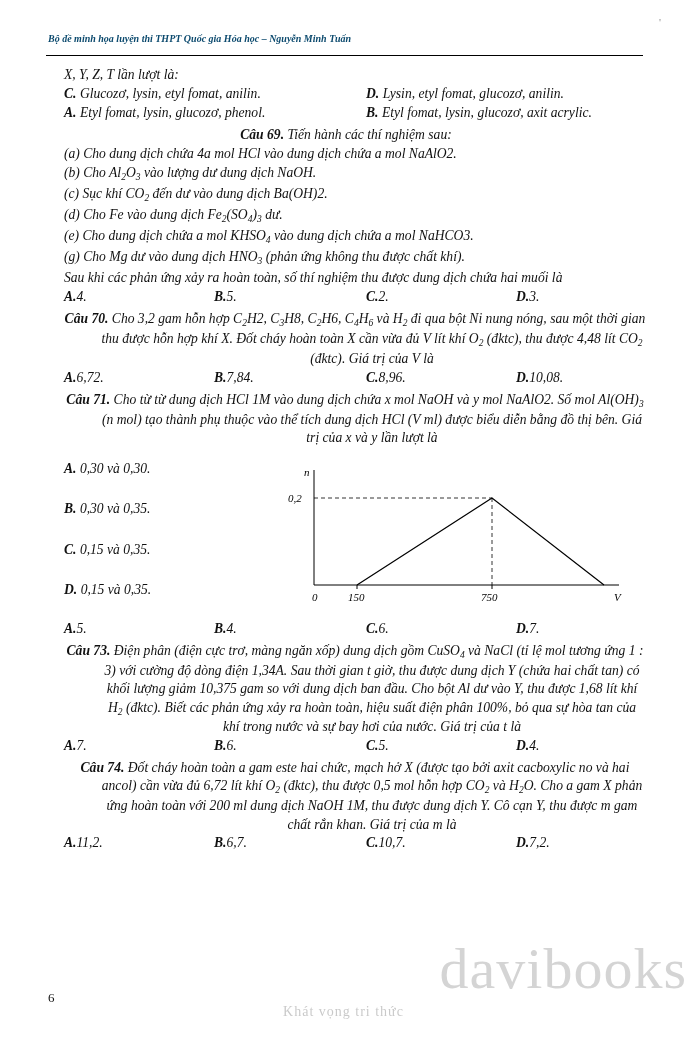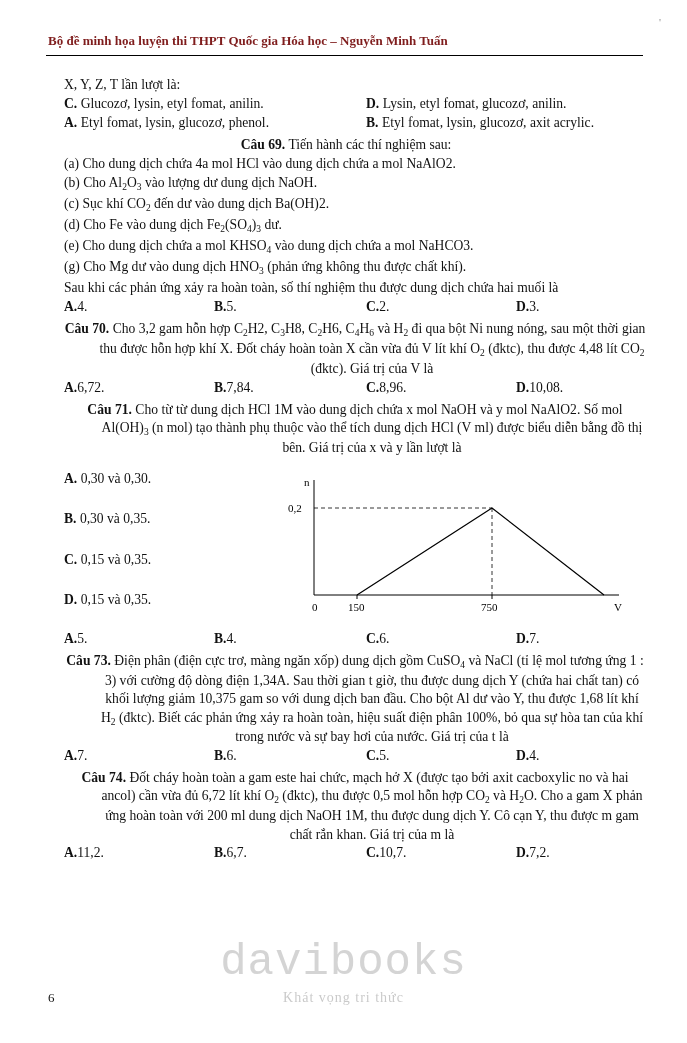--- a/index.html
+++ b/index.html
@@ -21,39 +21,41 @@
     width: 687px;
     height: 1043px;
   }
   .header {
     position: absolute;
     left: 48px;
     top: 33px;
     width: 600px;
     font-family: "Liberation Serif", serif;
     font-weight: bold;
-    font-size: 13px;
-    color: #7f1d1d;
+    font-size: 10px;
+    color: #0c4a6e;
     white-space: nowrap;
+    font-style: italic;
   }
   .rule {
     position: absolute;
     left: 46px;
     top: 55px;
     width: 597px;
     height: 1px;
     background: #000;
   }
   .content {
     position: absolute;
     left: 46px;
-    top: 76px;
+    top: 66px;
     width: 600px;
     font-size: 13.6px;
     line-height: 1.36;
+    font-style: italic;
   }
   .line {
     position: relative;
     padding-left: 18px;
     margin: 0 0 1px 0;
     white-space: nowrap;
   }
   .q {
     position: relative;
     padding-left: 0;
@@ -124,25 +126,26 @@
   }
   .watermark {
     position: absolute;
     left: 0;
     top: 940px;
     width: 687px;
     text-align: center;
     pointer-events: none;
   }
   .wm-main {
-    font-family: Liberation Mono, monospace;
-    font-size: 44px;
+    font-family: Liberation Serif, serif;
+    font-size: 58px;
     color: rgba(120,120,120,0.32);
     letter-spacing: 1px;
     line-height: 1;
+    text-align: right;
   }
   .wm-sub {
     font-family: "Liberation Serif", serif;
     font-size: 14px;
     color: rgba(120,120,120,0.40);
     letter-spacing: 1px;
     margin-top: 6px;
   }
   .corner-mark {
     position: absolute;

